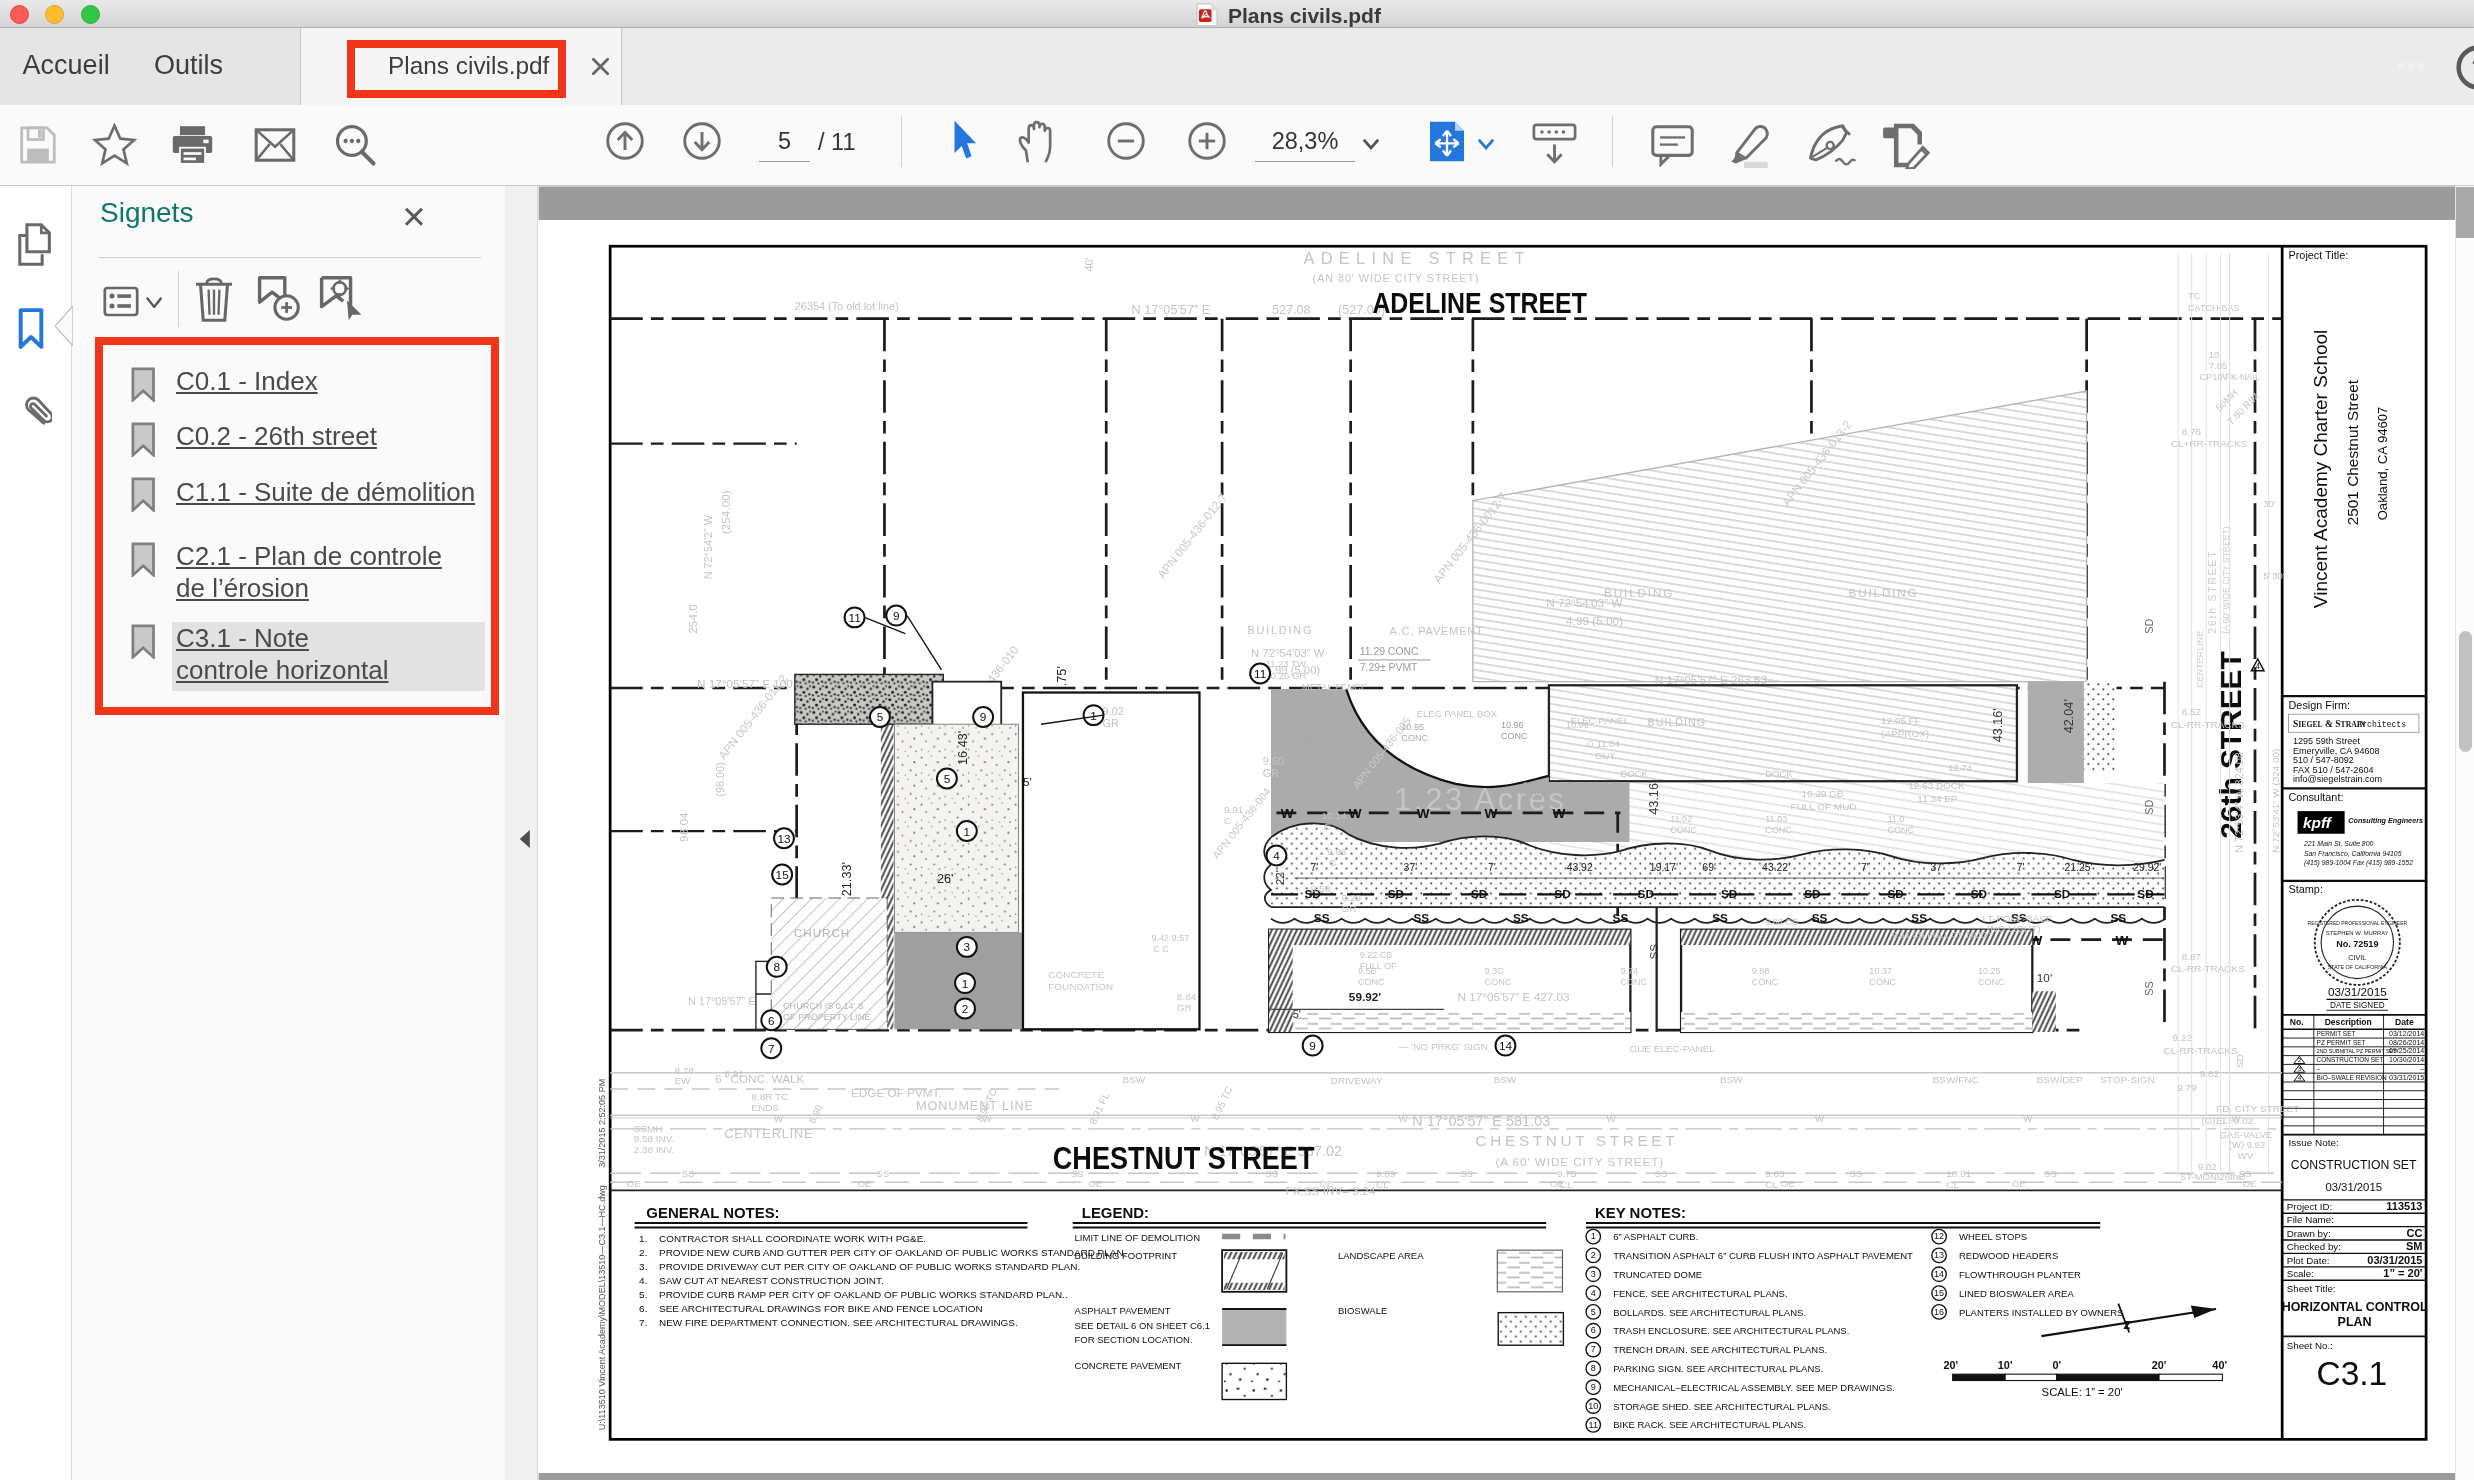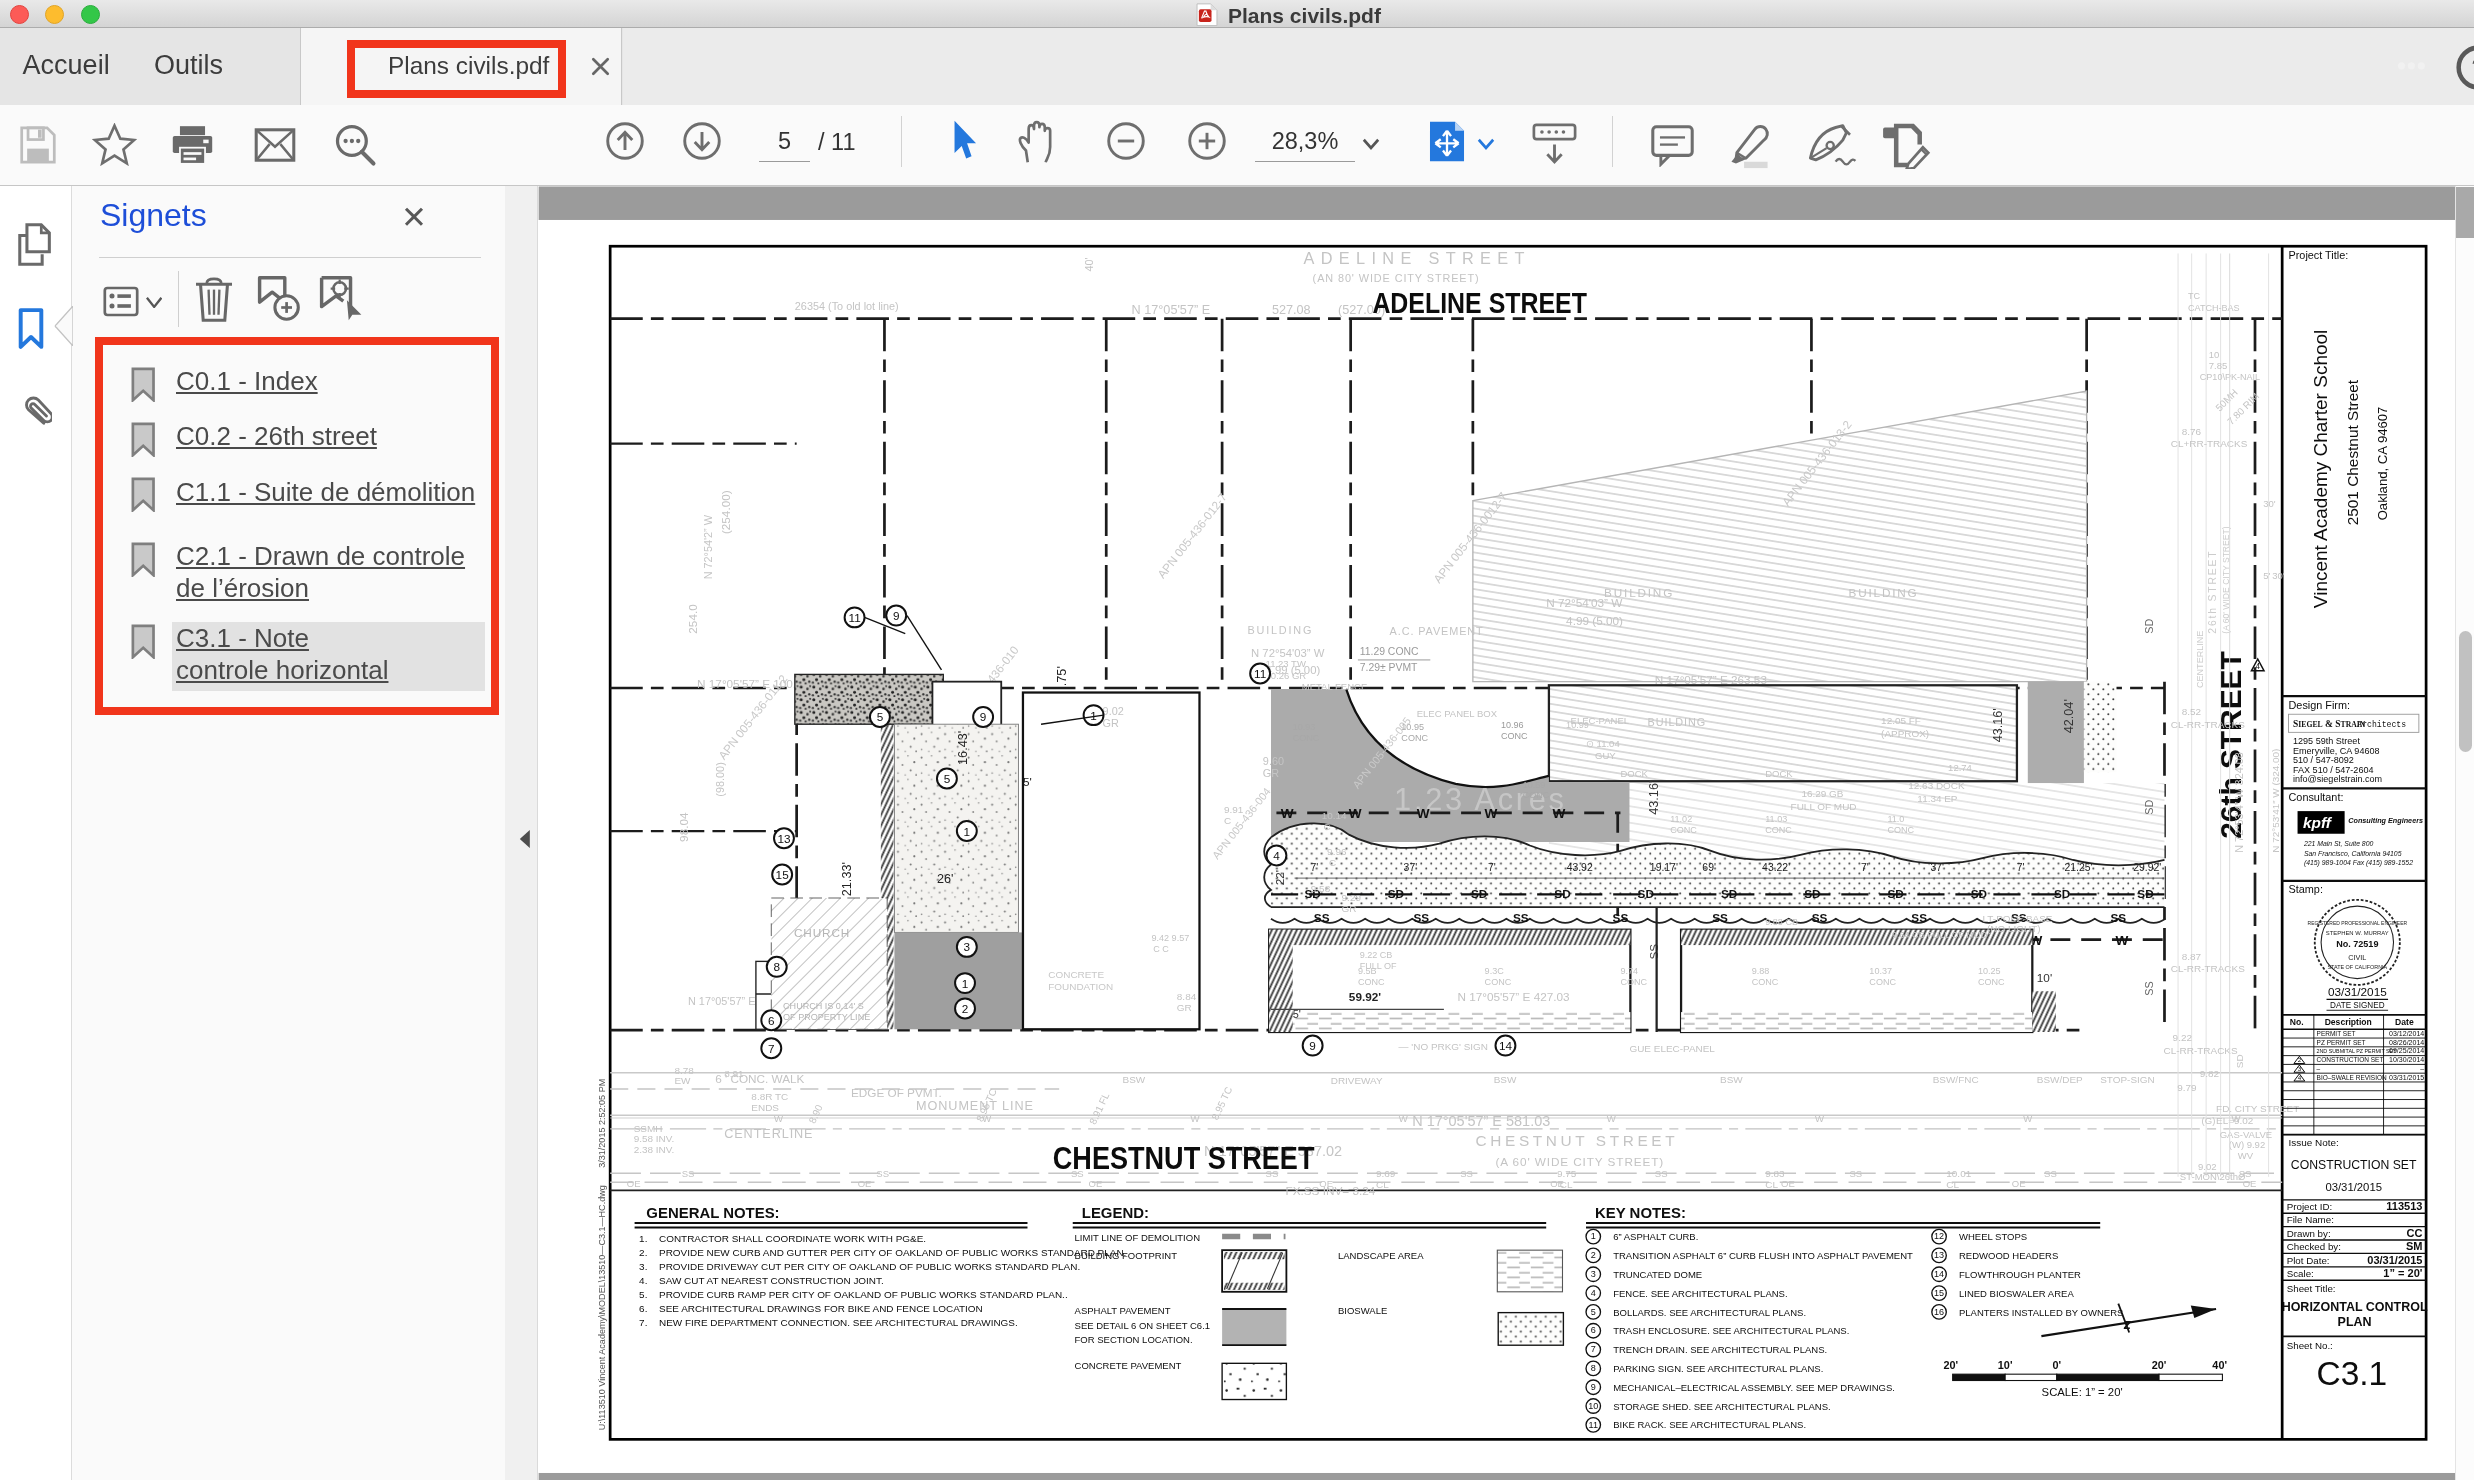--- a/index.html
+++ b/index.html
@@ -20,21 +20,21 @@
 #leftrail { left:0; top:186px; width:72px; height:1295px; background:#ffffff;
   border-right:0.9px solid #dcdcdc; z-index:20; }
 #panel { left:72px; top:186px; width:434px; height:1295px; background:#fafafa;
   border-right:0.9px solid #c3c3c3; z-index:20; }
 #gutter { left:505px; top:186px; width:33px; height:1295px; background:#f0f0f0;
   border-right:0.9px solid #dadada; z-index:20; }
 #scrollbar { left:2455px; top:186px; width:20px; height:1295px; background:#fcfcfc;
   border-left:0.9px solid #e4e4e4; z-index:20; }
 #sthumb { position:absolute; left:2.7px; top:445px; width:13.6px; height:121px; background:#c1c1c1; border-radius:7.2px; }
 .redbox { position:absolute; border:8.1px solid #f1351b; z-index:25; }
-#signets { position:absolute; left:28px; top:11px; font-size:32px; color:#1d4ed8; }
+#signets { position:absolute; left:28px; top:11px; font-size:28px; color:#0f766e; }
 #pclose { position:absolute; left:329px; top:12.7px; font-size:31px; color:#585858; }
 #pdivider { position:absolute; left:27px; top:71px; width:382px; height:0.9px; background:#cfcfcf; }
 .bmtext { position:absolute; left:104px; font-size:26px; color:#4a4a4a; white-space:nowrap;text-decoration:underline; }
 #bmhl { position:absolute; left:100px; top:436px; width:313px; height:69px; background:#e2e2e2; }
 svg { display:block; }
 .icon { position:absolute; }
 </style>
 </head>
 <body>
 <svg id="plan" class="abs" style="left:0;top:0;z-index:1" width="2475" height="1481" viewBox="0 0 2734 1636">
@@ -910,21 +910,21 @@
       <path d="M2,2 h23 v35 l-11.5,-10.5 L2,37 Z" fill="#c9c9c9" stroke="#7f7f7f" stroke-width="3"></path>
     </svg>
 <div class="bmtext" style="top:235px">C0.2 - 26th street</div>
 <svg class="icon" style="left:59px;top:291px" width="24.4" height="35" viewBox="0 0 27 39">
       <path d="M2,2 h23 v35 l-11.5,-10.5 L2,37 Z" fill="#c9c9c9" stroke="#7f7f7f" stroke-width="3"></path>
     </svg>
 <div class="bmtext" style="top:291px">C1.1 - Suite de démolition</div>
 <svg class="icon" style="left:59px;top:356px" width="24.4" height="35" viewBox="0 0 27 39">
       <path d="M2,2 h23 v35 l-11.5,-10.5 L2,37 Z" fill="#c9c9c9" stroke="#7f7f7f" stroke-width="3"></path>
     </svg>
-<div class="bmtext" style="top:355px">C2.1 - Drawn de controle</div>
+<div class="bmtext" style="top:355px">C2.1 - Plan de controle</div>
 <div class="bmtext" style="top:387px">de l’érosion</div>
 <svg class="icon" style="left:59px;top:438px" width="24.4" height="35" viewBox="0 0 27 39">
       <path d="M2,2 h23 v35 l-11.5,-10.5 L2,37 Z" fill="#c9c9c9" stroke="#7f7f7f" stroke-width="3"></path>
     </svg>
 <div class="bmtext" style="top:437px">C3.1 - Note</div>
 <div class="bmtext" style="top:469px">controle horizontal</div>
 </div>
 
 <div id="gutter" class="abs">
   <svg class="icon" style="left:12.7px;top:643px" width="12.7" height="20" viewBox="0 0 14 22">

